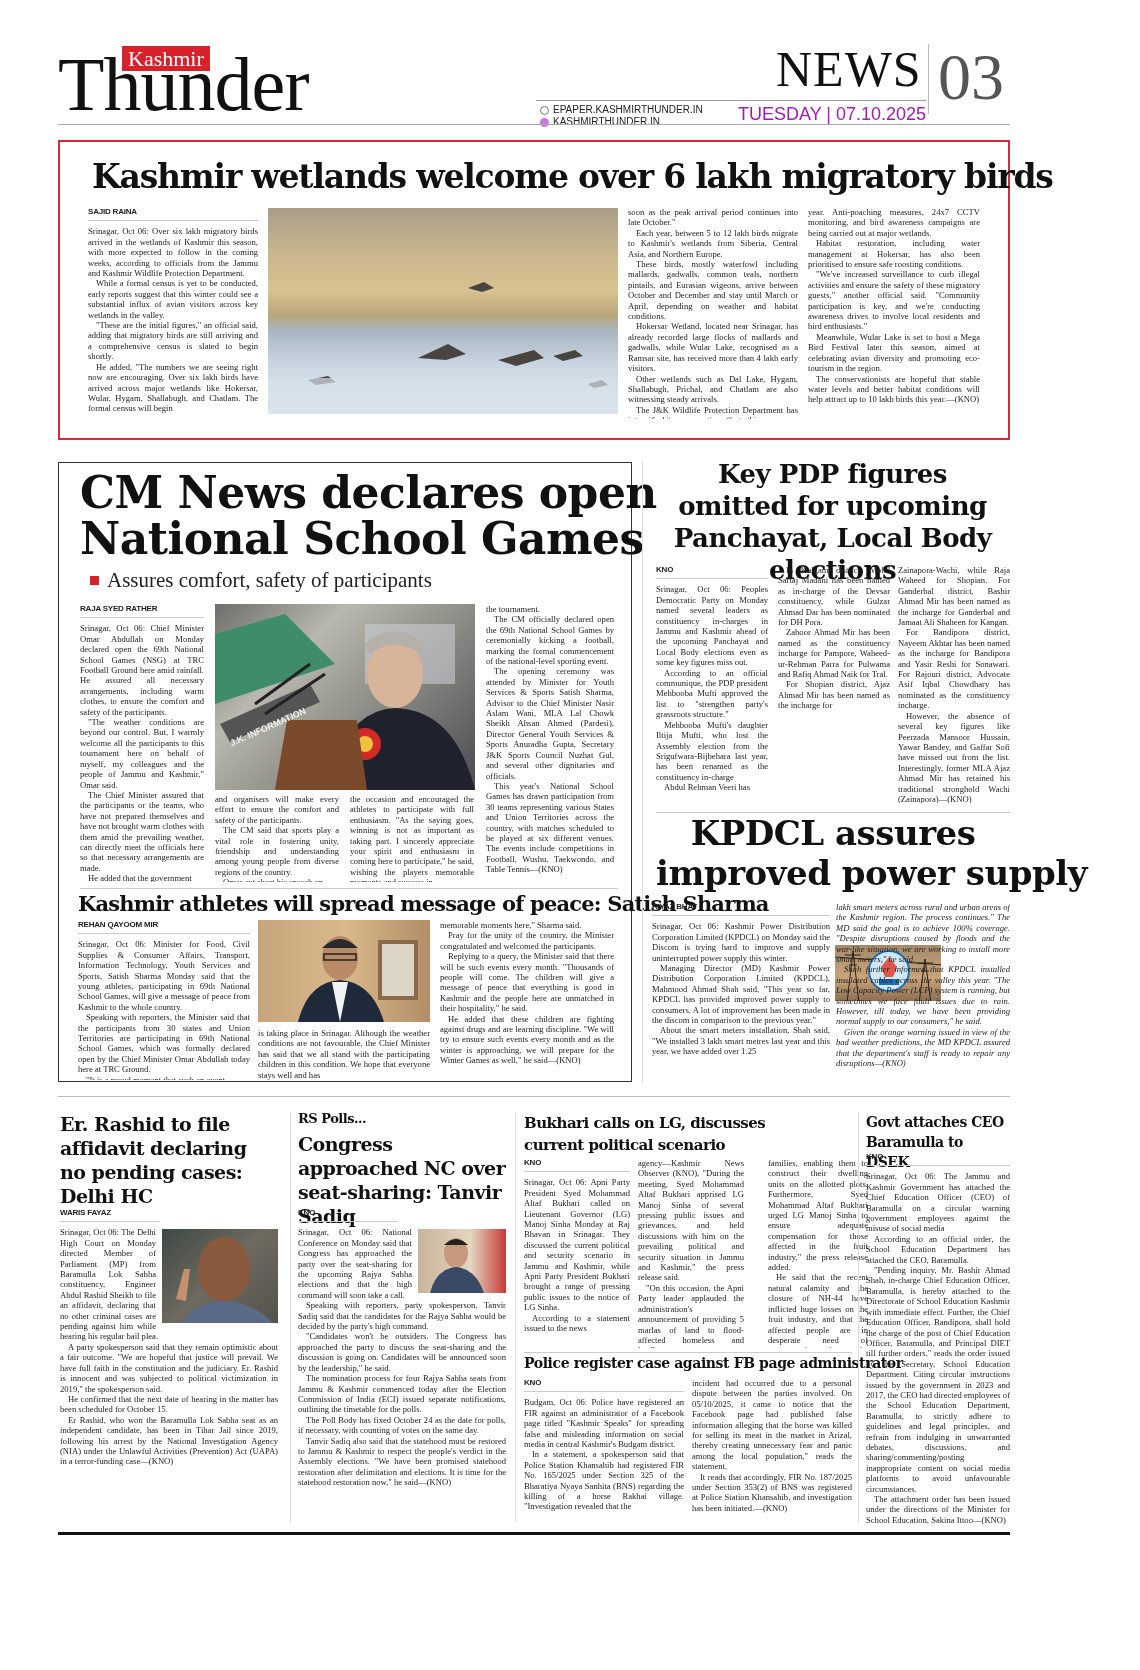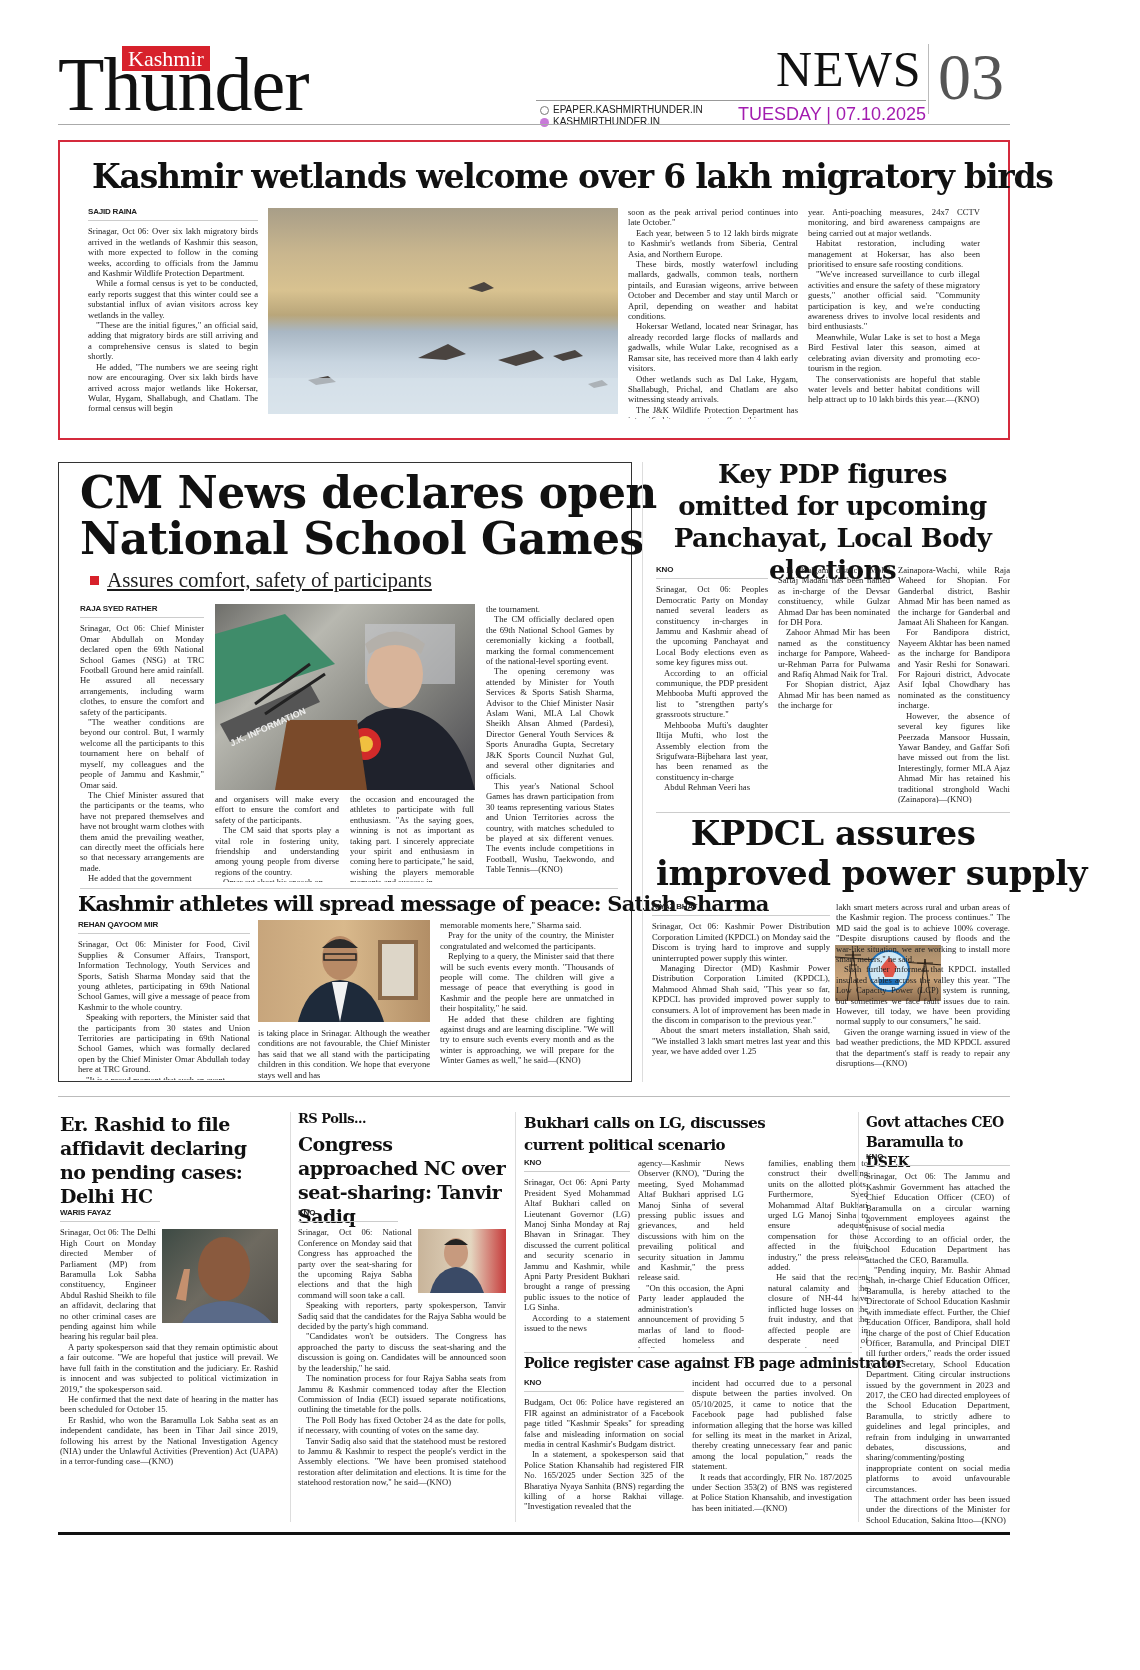--- a/index.html
+++ b/index.html
@@ -87,21 +87,21 @@
   <p class="first">year. Anti-poaching measures, 24x7 CCTV monitoring, and bird awareness campaigns are being carried out at major wetlands.</p>
   <p>Habitat restoration, including water management at Hokersar, has also been prioritised to ensure safe roosting conditions.</p>
   <p>"We've increased surveillance to curb illegal activities and ensure the safety of these migratory guests," another official said. "Community participation is key, and we're conducting awareness drives to involve local residents and bird enthusiasts."</p>
   <p>Meanwhile, Wular Lake is set to host a Mega Bird Festival later this season, aimed at celebrating avian diversity and promoting eco-tourism in the region.</p>
   <p>The conservationists are hopeful that stable water levels and better habitat conditions will help attract up to 10 lakh birds this year.—(KNO)</p>
 </div>
 
 <div class="abs black-box" style="left:58px;top:462px;width:574px;height:620px;"></div>
 <h1 class="abs hl" style="left:80px;top:470px;font-size:44px;letter-spacing:-0.5px;white-space:nowrap;">CM News declares open</h1>
 <h1 class="abs hl" style="left:80px;top:516px;font-size:44px;letter-spacing:-0.5px;white-space:nowrap;">National School Games</h1>
-<div class="abs" style="left:90px;top:568px;display:flex;align-items:center;gap:8px;text-decoration:underline;">
+<div class="abs" style="left:90px;top:568px;display:flex;align-items:center;gap:8px;">
   <span style="width:9px;height:9px;background:#d7212b;display:inline-block;"></span>
   <span class="serif" style="font-size:21px;color:#222;">Assures comfort, safety of participants</span>
 </div>
 <div class="col body-text" style="left:80px;top:604px;width:124px;height:278px;">
   <div class="byline">RAJA SYED RATHER</div>
   <p class="first">Srinagar, Oct 06: Chief Minister Omar Abdullah on Monday declared open the 69th National School Games (NSG) at TRC Football Ground here amid rainfall. He assured all necessary arrangements, including warm clothes, to ensure the comfort and safety of the participants.</p>
   <p>"The weather conditions are beyond our control. But, I warmly welcome all the participants to this tournament here on behalf of myself, my colleagues and the people of Jammu and Kashmir," Omar said.</p>
   <p>The Chief Minister assured that the participants or the teams, who have not prepared themselves and have not brought warm clothes with them amid the prevailing weather, can directly meet the officials here so that necessary arrangements are made.</p>
   <p>He added that the government</p>
 </div>
@@ -199,21 +199,21 @@
     <g stroke="#2b2118" stroke-width="1" fill="none">
       <path d="M12 58 L18 6 L24 58 M14 20 H22 M10 10 H26"></path>
       <path d="M84 58 L90 14 L96 58 M86 26 H94 M82 18 H98"></path>
       <line x1="0" y1="12" x2="108" y2="20"></line>
     </g>
     <circle cx="54" cy="26" r="20" fill="#cfe8f5" stroke="#1d70b8" stroke-width="2"></circle>
     <path d="M46 22 l8 -10 l8 10 l-4 10 h-8 z" fill="#e0574a"></path>
     <rect x="44" y="34" width="20" height="6" fill="#1d70b8"></rect>
   </svg>
 </div>
-<div class="col body-text" style="left:836px;top:902px;width:174px;height:190px;">
+<div class="col body-text" style="left:836px;top:902px;width:174px;height:190px;font-style:italic;">
   <p class="first">lakh smart meters across rural and urban areas of the Kashmir region. The process continues." The MD said the goal is to achieve 100% coverage. "Despite disruptions caused by floods and the war-like situation, we are working to install more smart meters," he said.</p>
   <p>Shah further informed that KPDCL installed insulated cables across the valley this year. "The Low Capacity Power (LCP) system is running, but sometimes we face fault issues due to rain. However, till today, we have been providing normal supply to our consumers," he said.</p>
   <p>Given the orange warning issued in view of the bad weather predictions, the MD KPDCL assured that the department's staff is ready to repair any disruptions—(KNO)</p>
 </div>
 
 <div class="abs" style="left:58px;top:1096px;width:952px;height:1px;background:#bbb;"></div>
 
 <h2 class="abs hl" style="left:60px;top:1112px;width:200px;font-size:19px;line-height:24px;">Er. Rashid to file affidavit declaring no pending cases: Delhi HC</h2>
 <div class="col body-text" style="left:60px;top:1208px;width:218px;height:322px;">
   <div class="byline" style="width:100px;">WARIS FAYAZ</div>

